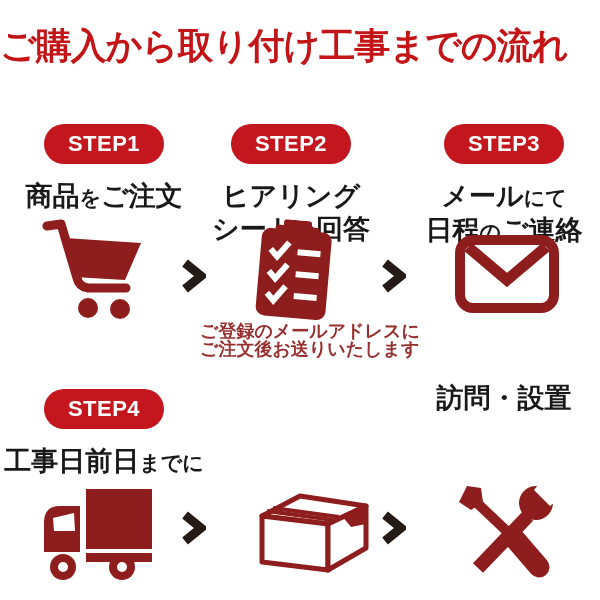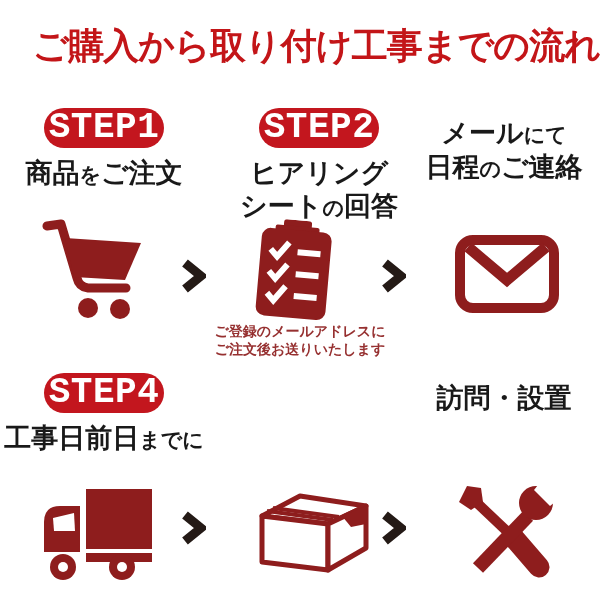--- a/index.html
+++ b/index.html
@@ -4,46 +4,46 @@
 <style>
   :root{
     --title-red:#c31518; --badge-red:#c3161e; --badge-text:#ffffff;
     --icon-red:#8e1d1d; --note-red:#963030; --arrow-dark:#241a16;
     --label-black:#191919; --page-bg:#ffffff;
   }
   html,body{margin:0;padding:0;}
   body{background:#f4f4f4;font-family:"Liberation Sans","DejaVu Sans",sans-serif;}
   .page{position:relative;width:600px;height:600px;background:var(--page-bg,#fff);overflow:hidden;}
   .title{
-    position:absolute;top:22px;left:0;width:600px;margin:0;text-align:right;
+    position:absolute;top:22px;left:0;width:600px;margin:0;text-align:left;
     font-size:36px;font-weight:900;letter-spacing:-1px;color:var(--title-red,#c31518);
   }
   .cell{position:absolute;width:200px;text-align:center;}
   .r1{top:108px;} .r2{top:373px;}
-  .c1{left:4px;} .c2{left:219px;} .c3{left:404px;}
+  .c1{left:4px;} .c2{left:191px;} .c3{left:404px;}
   .badge{
-    margin:0 auto;width:120px;height:40px;border-radius:20px;
+    margin:16px auto;width:120px;height:40px;border-radius:20px;
     background:var(--badge-red,#c3161e);color:var(--badge-text,#fff);
-    font-size:36px;font-weight:800;line-height:40px;letter-spacing:.5px;text-align:center;font-family:Liberation Mono, monospace;
+    font-size:22px;font-weight:800;line-height:40px;letter-spacing:.5px;text-align:center;
   }
   .label{margin-top:9px;font-weight:800;color:var(--label-black,#191919);}
   .label .line{font-size:27px;line-height:33px;white-space:nowrap;}
   .kana-big{font-size:27px;}
   .kana-small{font-size:21px;}
   .icon{position:absolute;color:var(--icon-red,#8e1d1d);line-height:0;}
   .icon svg{display:block;}
   .icon-cart{left:34px;top:216px;}
   .icon-clipboard{left:254px;top:220px;transform:rotate(5deg);}
   .icon-mail{left:454px;top:234px;}
   .icon-truck{left:36px;top:486px;}
   .icon-box{left:254px;top:482px;}
   .icon-tools{left:454px;top:478px;}
   .note{
     position:absolute;left:200px;top:322px;width:200px;text-align:center;
-    color:var(--note-red,#963030);font-size:14px;font-weight:700;line-height:18px;white-space:nowrap;
+    color:var(--note-red,#963030);font-size:18px;font-weight:700;line-height:18px;white-space:nowrap;
   }
   .arrow{position:absolute;width:26px;height:34px;color:var(--arrow-dark,#241a16);line-height:0;}
   .arrow-1{left:180px;top:259px;} .arrow-2{left:380px;top:259px;}
   .arrow-3{left:180px;top:511px;} .arrow-4{left:380px;top:511px;}
 </style>
 </head>
 <body>
 
 <div class="page">
 
@@ -58,20 +58,21 @@
 
   <section class="cell r1 c2">
     <div class="badge">STEP2</div>
     <div class="label">
       <div class="line"><span class="kana-big">ヒアリング</span></div>
       <div class="line"><span class="kana-big">シート</span><span class="kana-small">の</span><span class="kana-big">回答</span></div>
     </div>
   </section>
 
   <section class="cell r1 c3">
+    <div class="badge">STEP3</div>
     <div class="label">
       <div class="line"><span class="kana-big">メール</span><span class="kana-small">にて</span></div>
       <div class="line"><span class="kana-big">日程</span><span class="kana-small">の</span><span class="kana-big">ご連絡</span></div>
     </div>
   </section>
 
   <section class="cell r2 c1">
     <div class="badge">STEP4</div>
     <div class="label">
       <div class="line"><span class="kana-big">工事日前日</span><span class="kana-small">までに</span></div>

